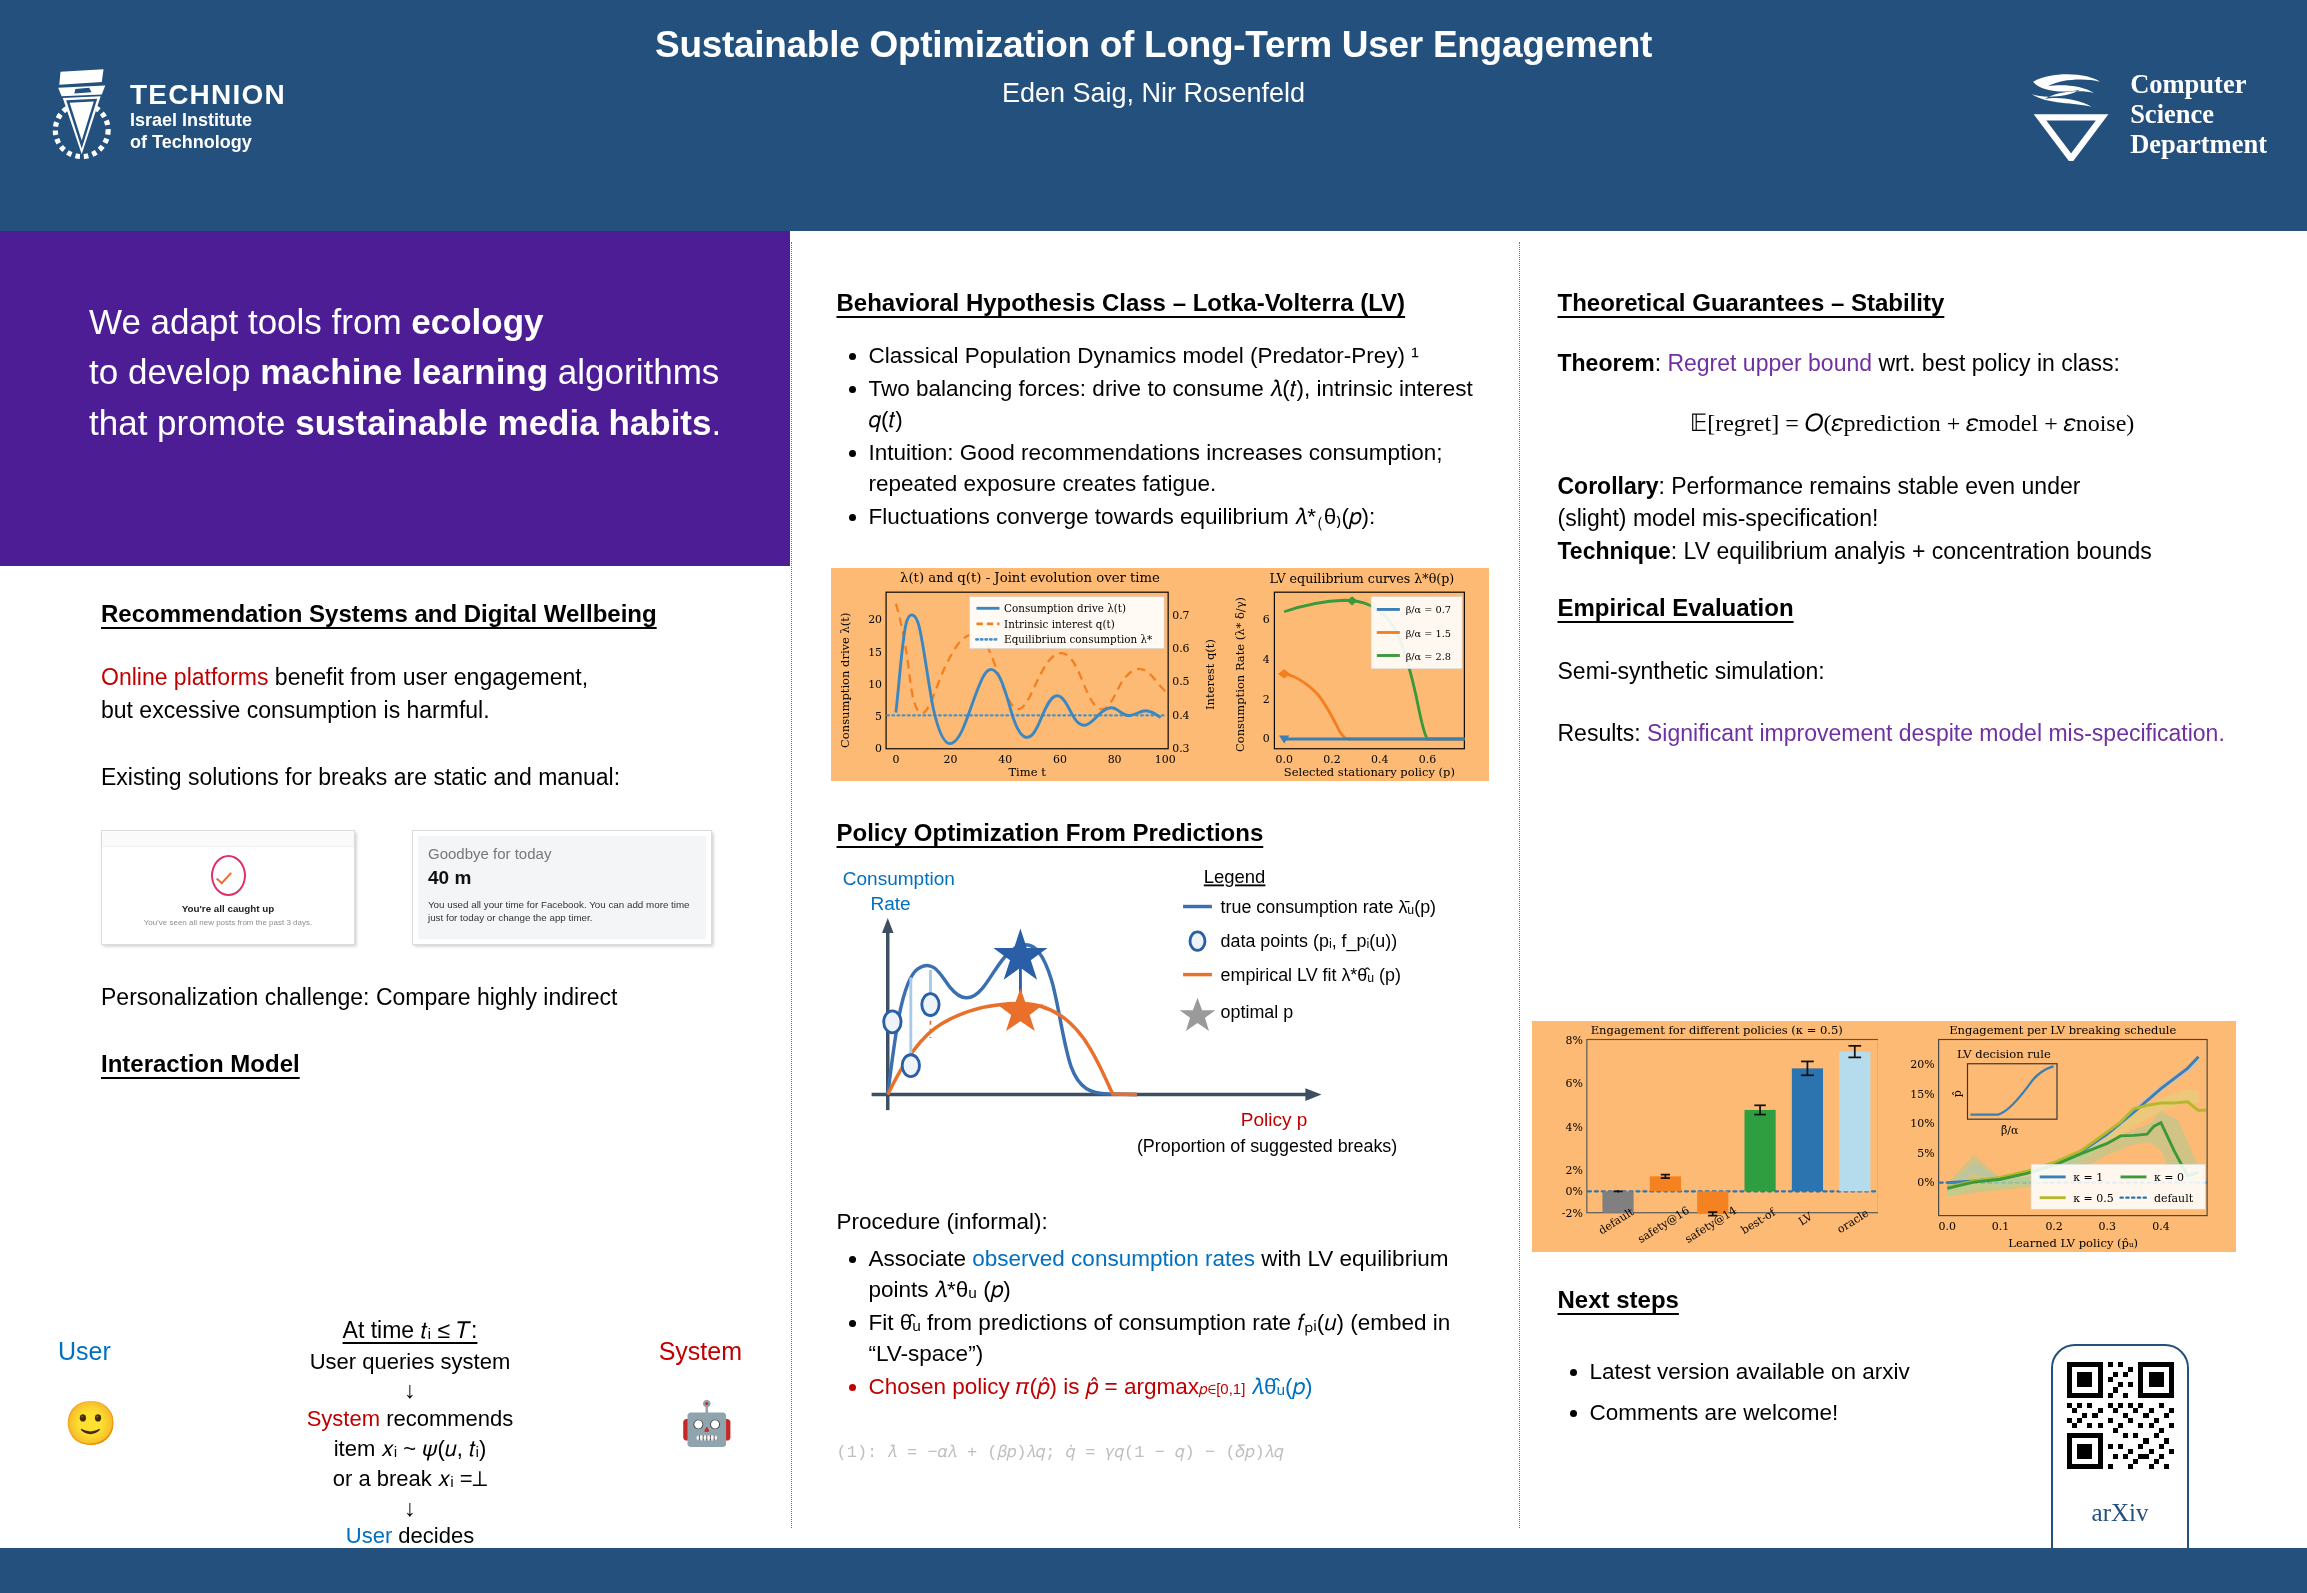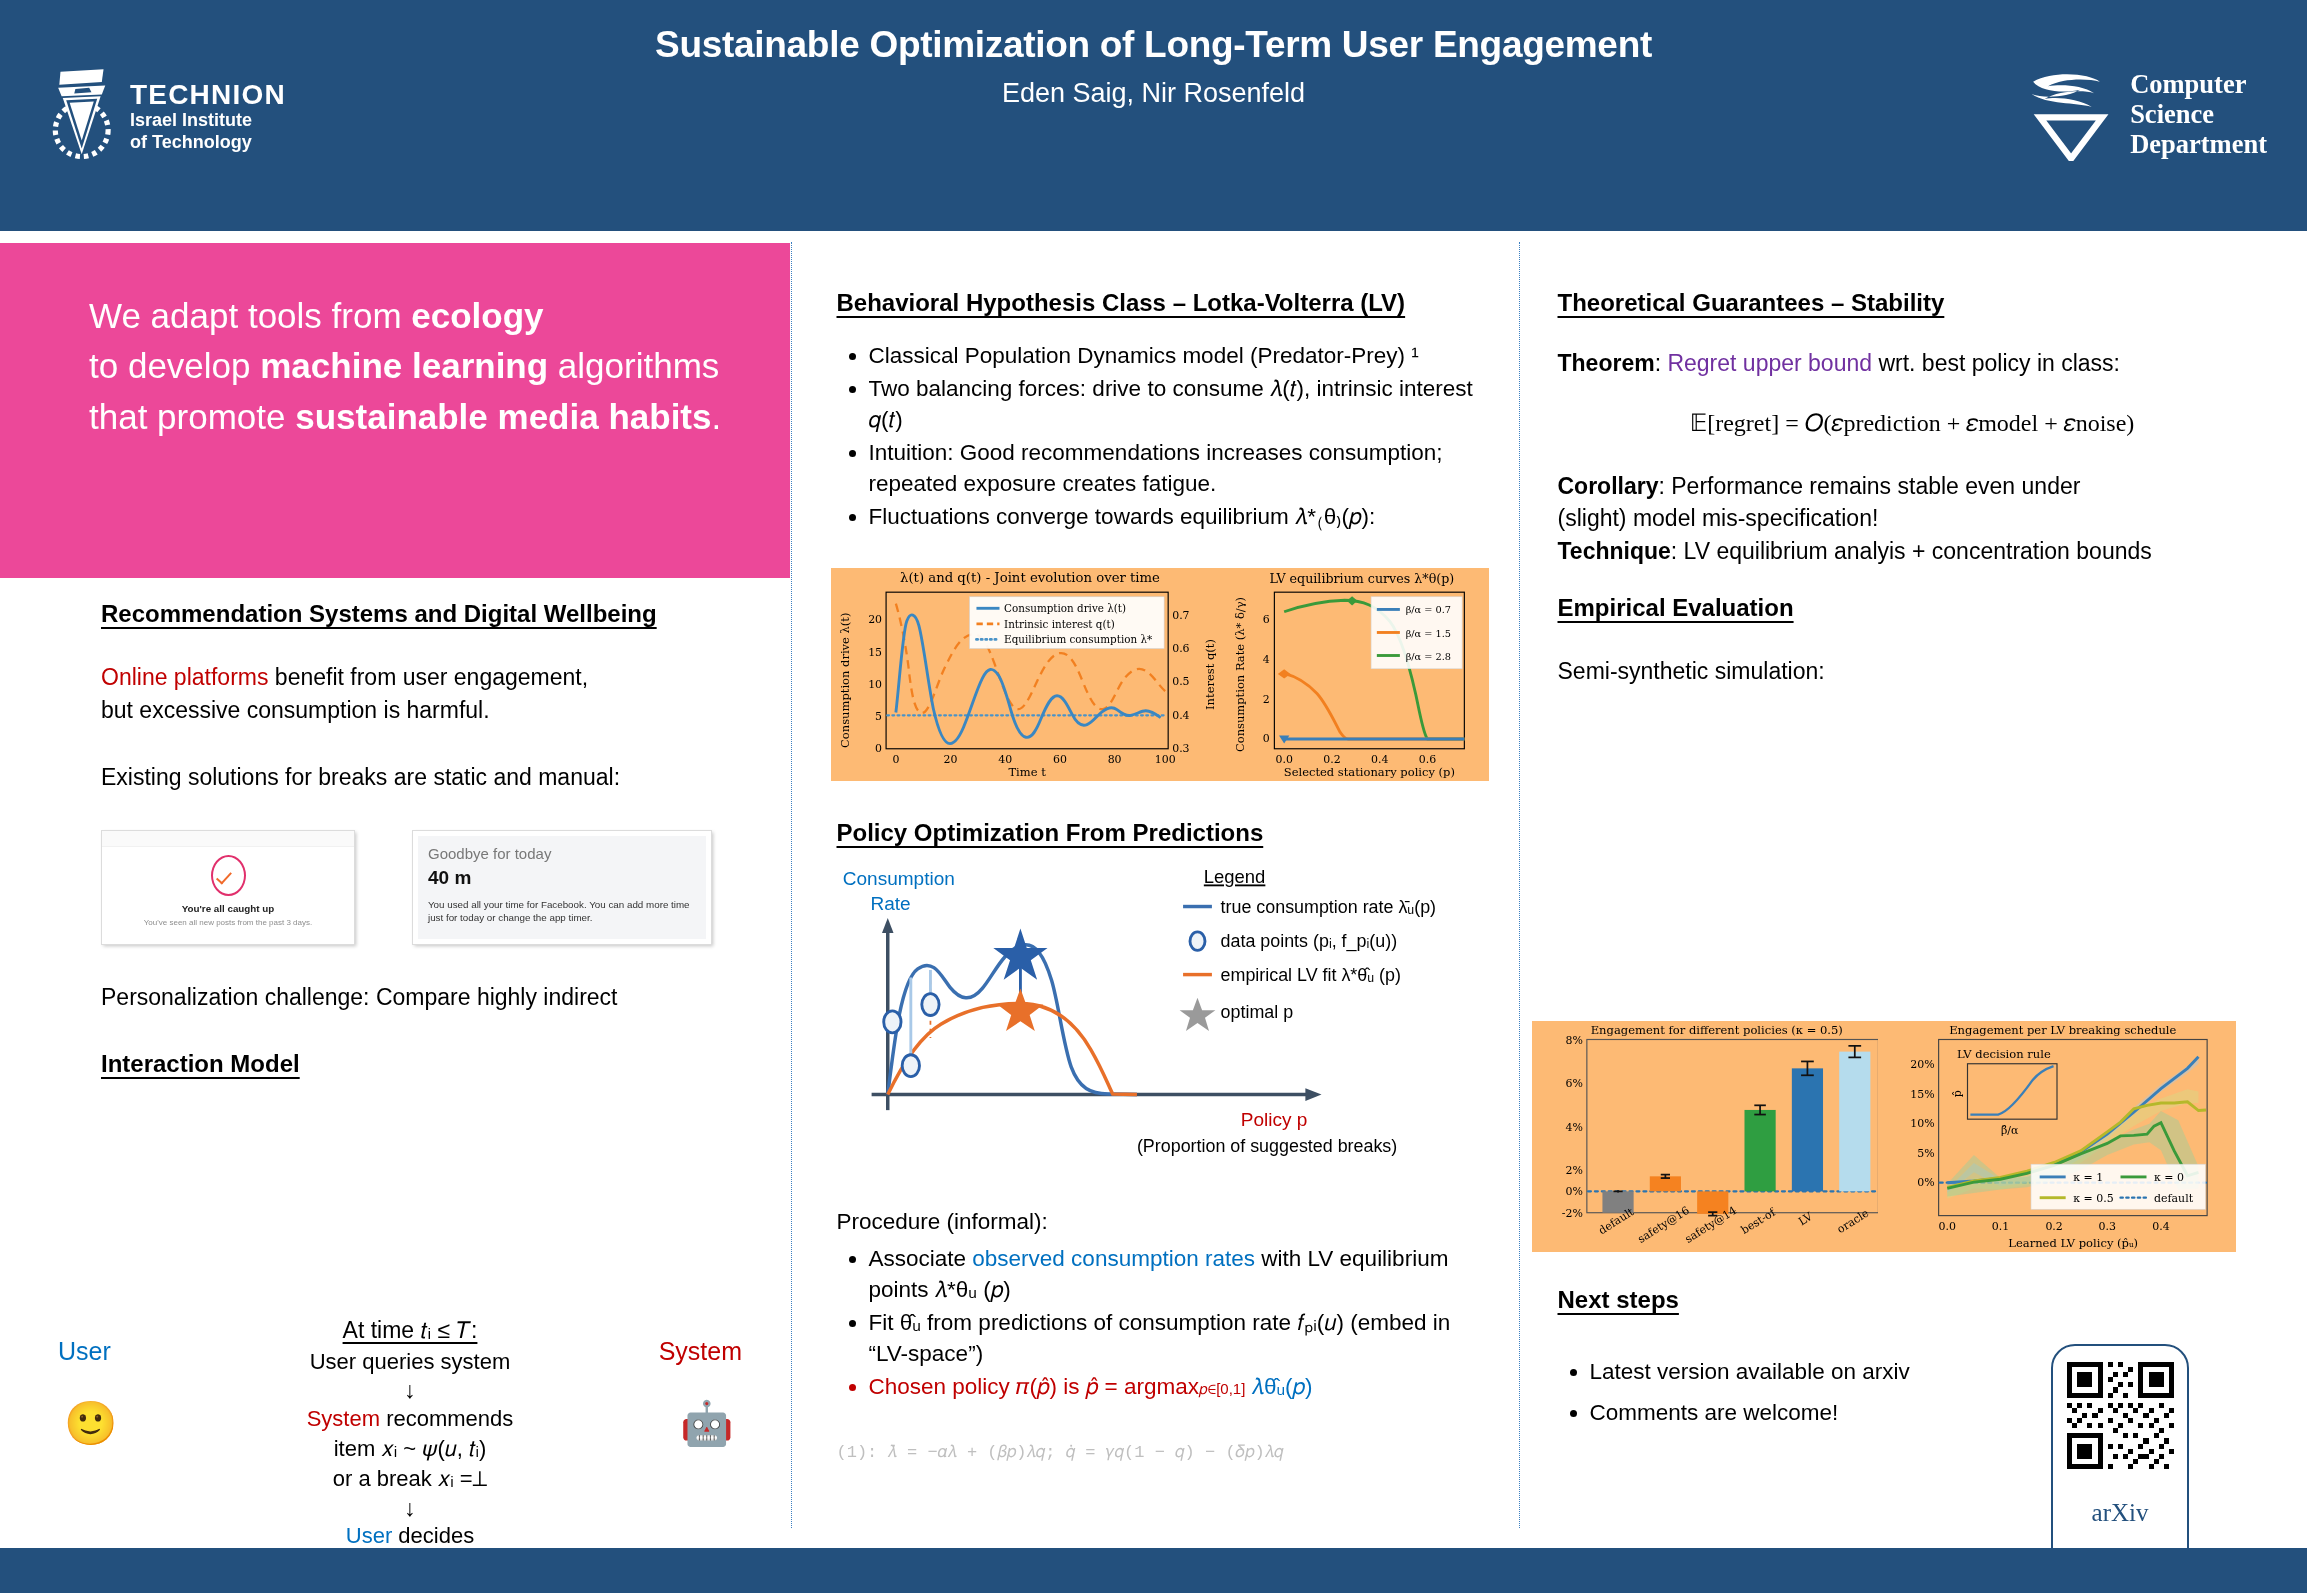--- a/index.html
+++ b/index.html
@@ -31,22 +31,22 @@
   
   .col{position:absolute;top:231px;}
   #col-left{left:0;width:790px;}
   #col-mid{left:825px;width:681px;}
   #col-right{left:1546px;width:732px;}
   .divider{position:absolute;top:242px;width:0;border-left:1.7px dotted #3a7fc1;height:1286px;}
   #div1{left:791px;}
   #div2{left:1519px;}
   
   #hero{
-    position:absolute;left:0;top:12px;width:790px;height:335px;background:#ec4899;
-    color:#ffffff;box-sizing:border-box;padding:48px 40px 0 89px;
+    position:absolute;left:0;top:0;width:790px;height:335px;background:#4c1d95;
+    color:#ffffff;box-sizing:border-box;padding:66px 40px 0 89px;
   }
   #hero .hl{font-size:35px;line-height:1.44;font-weight:400;}
   #hero b{font-weight:bold;}
   .sec-head{
     font-size:24px;font-weight:bold;text-decoration:underline;
     text-underline-offset:5.2px;text-decoration-thickness:1.7px;color:#000;
   }
   .body-txt{font-size:23px;line-height:1.42;color:#000;}
   .red{color:#c00000;}
   .blue{color:#0070c0;}
@@ -385,20 +385,23 @@
       <span>(slight) model mis-specification!</span>
     </div>
     <div class="body-txt">
       <b>Technique</b><span>: LV equilibrium analyis + concentration bounds</span>
     </div>
   </div>
 
   <div style="position:absolute;left:11.5px;top:363px;width:709px;">
     <div class="sec-head">Empirical Evaluation</div>
     <div class="body-txt" style="margin-top:33px;">Semi-synthetic simulation:</div>
+    <div class="body-txt" style="margin-top:29px;">
+      <span>Results: </span><span class="purple">Significant improvement despite model mis-specification.</span>
+    </div>
   </div>
 
   <div class="plot" style="position:absolute;left:-14.4px;top:790px;width:358px;height:231px;">
     <svg width="358" height="231" viewBox="0 0 620 400">
       <text x="320" y="22" text-anchor="middle" font-size="20" font-family="DejaVu Serif, serif">Engagement for different policies (κ = 0.5)</text>
       <rect x="95" y="32" width="505" height="300" fill="none" stroke="#555" stroke-width="2"></rect>
       <g font-family="DejaVu Serif, serif" font-size="19" text-anchor="end">
         <text x="88" y="40">8%</text>
           <text x="88" y="115">6%</text>
           <text x="88" y="190">4%</text>

